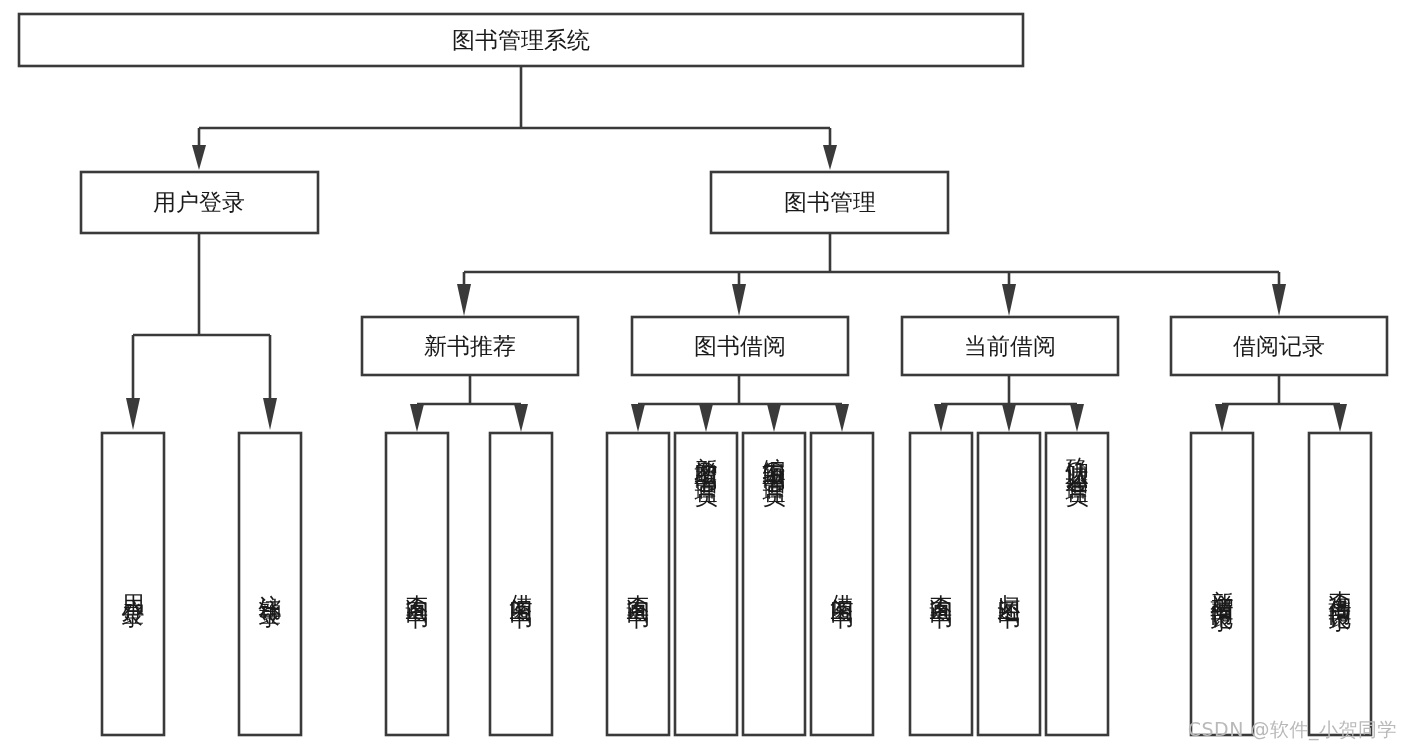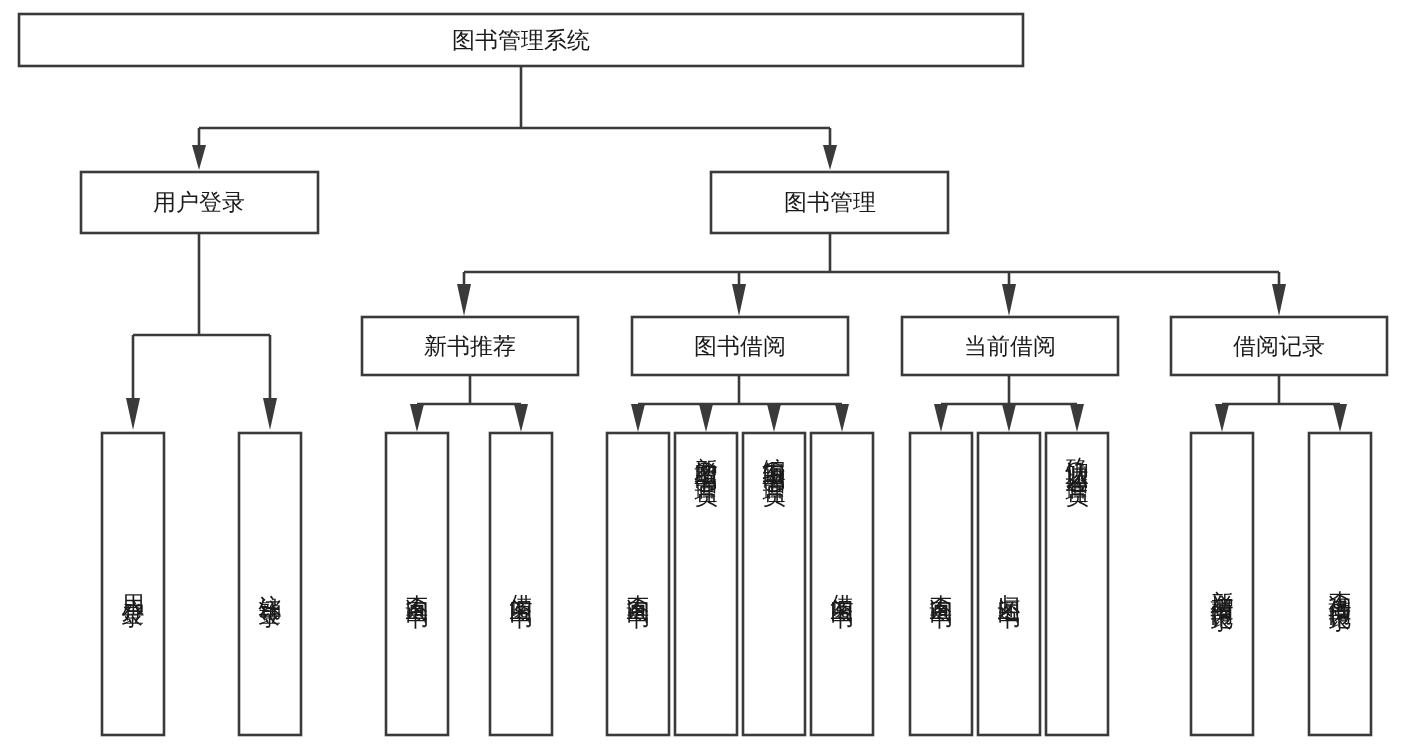--- a/index.html
+++ b/index.html
@@ -270,14 +270,15 @@
     <span class="leaf-text" style="margin-top:6px;">确认归还（管理员）</span>
   </div>
 
   <div class="leaf-text-wrap" style="left:1191px; top:433px; width:62px; height:302px;">
     <span class="leaf-text">新增借阅记录</span>
   </div>
   <div class="leaf-text-wrap" style="left:1309px; top:433px; width:62px; height:302px;">
     <span class="leaf-text">查询借阅记录</span>
   </div>
 
+  <div id="watermark">CSDN @软件_小贺同学</div>
 
 </div>
 
 </body></html>

